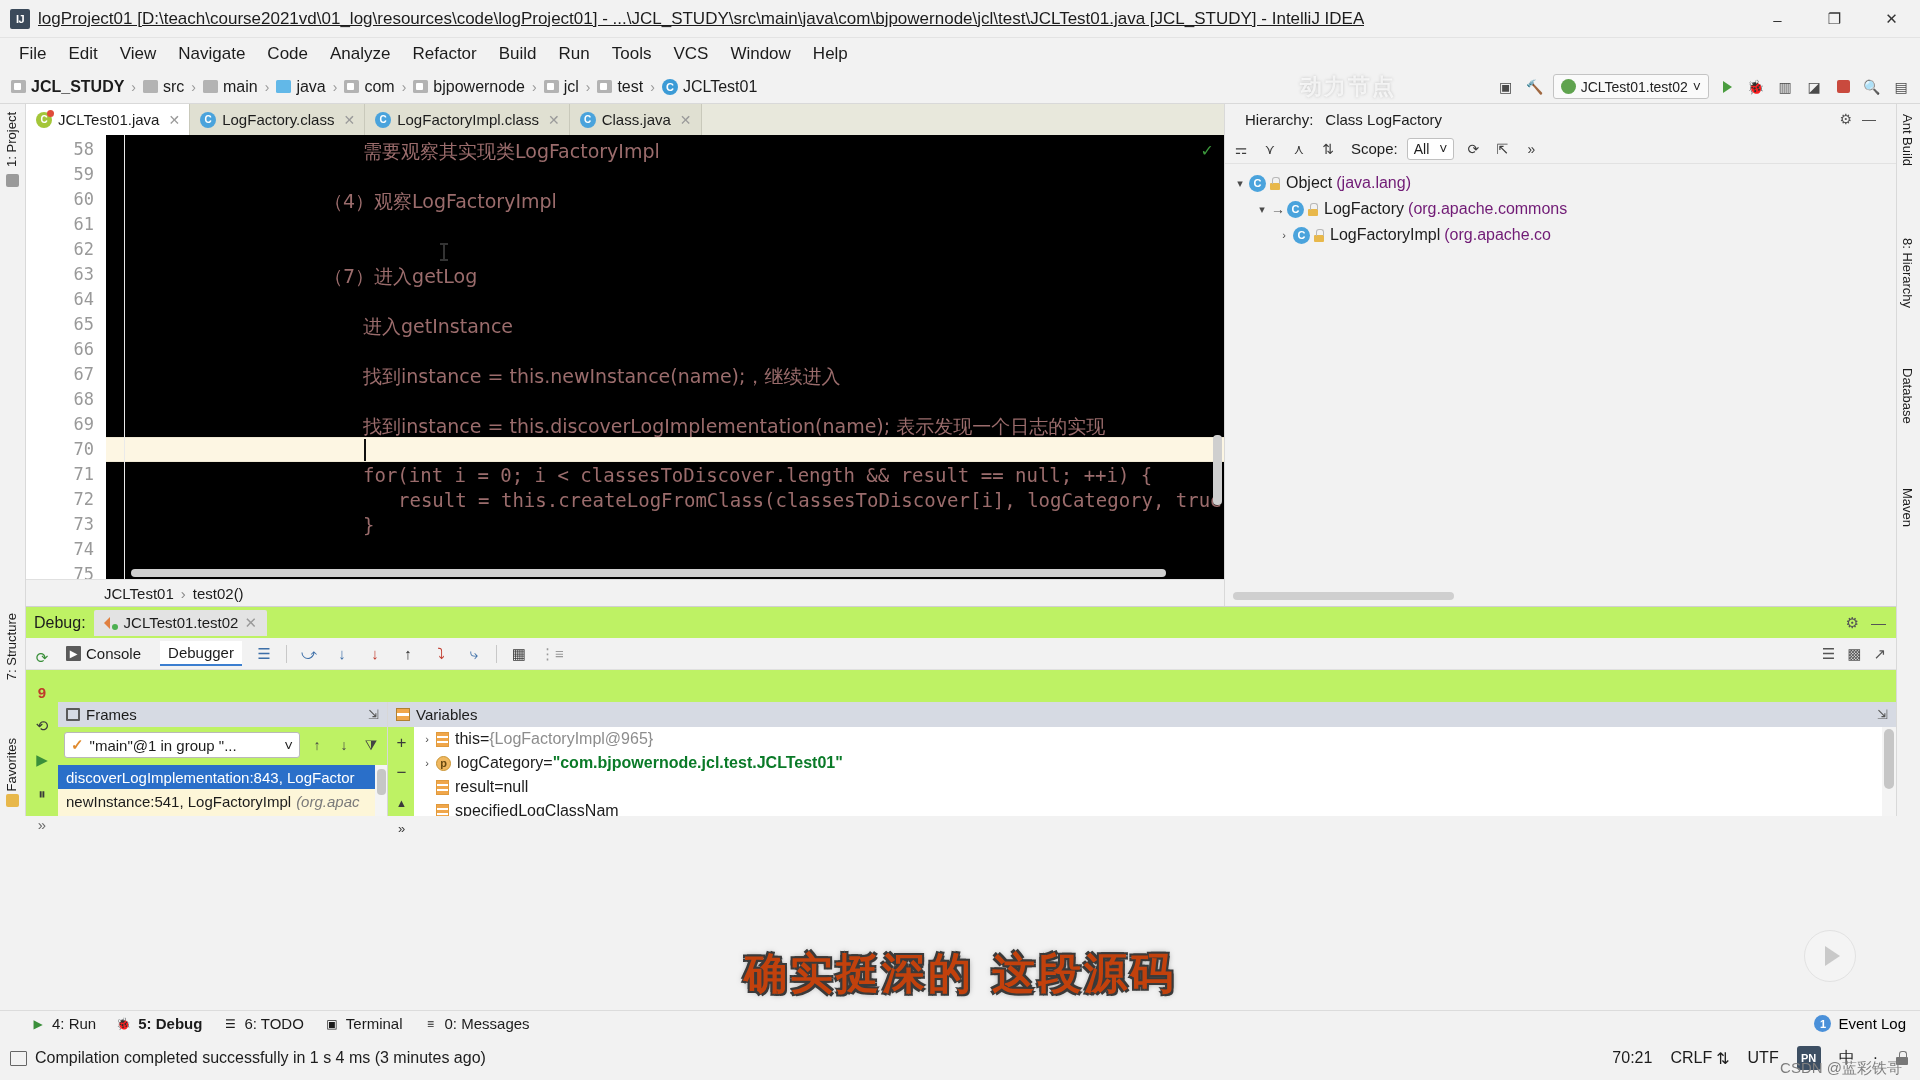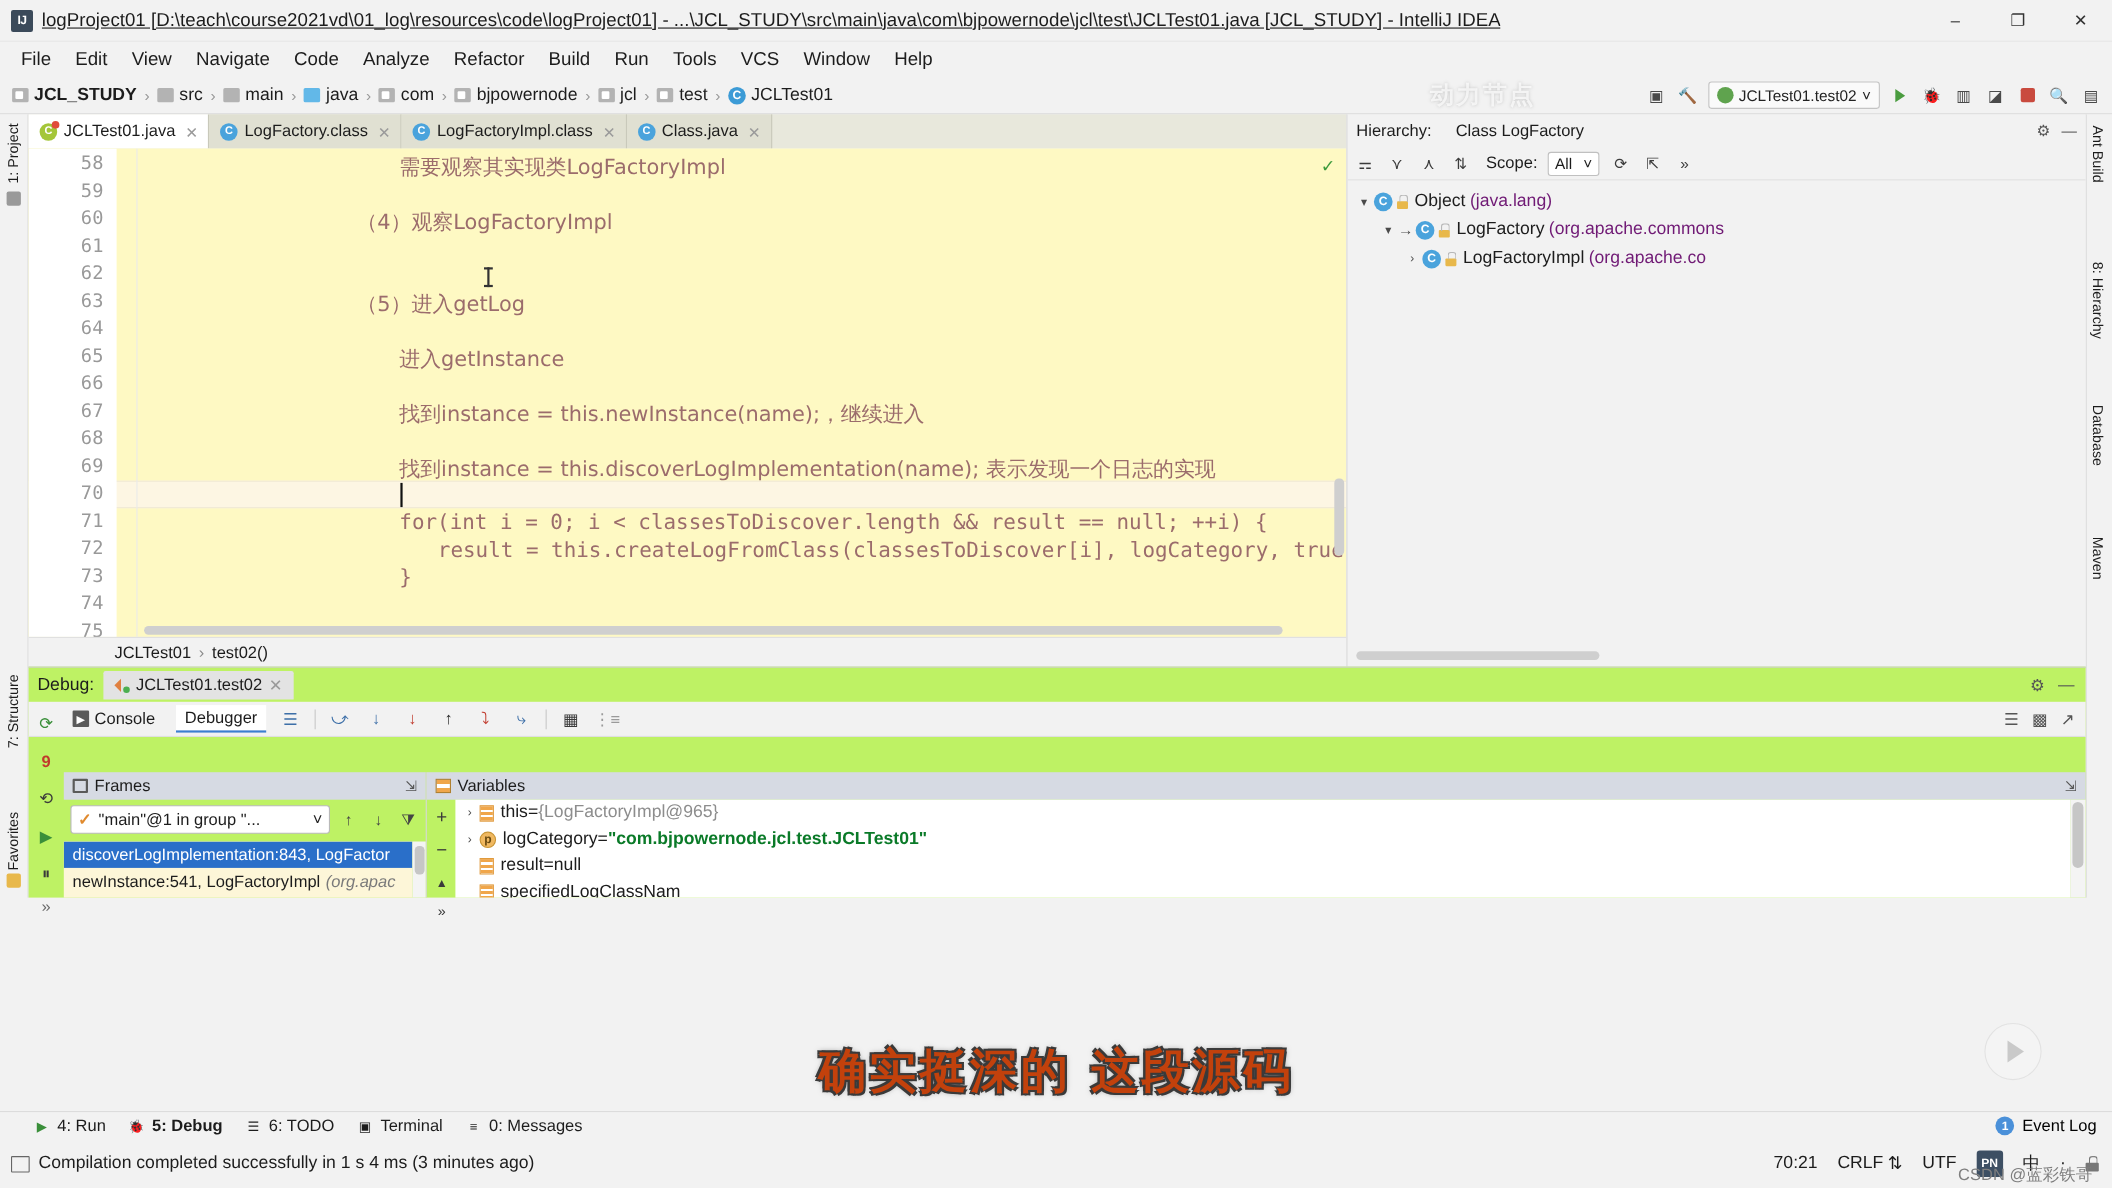--- a/index.html
+++ b/index.html
@@ -126,21 +126,21 @@
   .etab .jico.java { background:#a4c639; }
   .etab .jico.java::after{
     content:""; position:absolute; right:-2px; top:-2px; width:7px;height:7px;
     background:#e04b3a; border-radius:50%;
   }
   .etab .xc { color:#9a9a9a; font-size:14px; margin-left:3px; }
 
   
   .editor {
     position: absolute; top: 135px; left: 26px; width: 1198px; height: 444px;
-    background: #fef9c3; overflow: hidden;
+    background: #000000; overflow: hidden;
   }
   .gutter {
     position: absolute; top:0; left:0; width: 80px; height: 100%;
     background: #ffffff; border-right: none;
   }
   .gutter-line {
     position: absolute; right: 12px; font-size: 17px; color: #999999;
     font-family: "DejaVu Sans Mono", monospace; text-align: right;
   }
   .gutter-sep { position:absolute; top:0; left:98px; width:1px; height:100%; background:#eaeaea;}
@@ -181,22 +181,22 @@
     border-top: 1px solid #e0e0e0;
   }
   .ebreadcrumb .sep { color: #8a8a8a; }
 
   
   .hierarchy {
     position: absolute; top: 104px; left: 1224px; width: 672px; height: 502px;
     background: #f2f2f2; border-left: 1px solid #d9d9d9;
   }
   .hier-head {
-    height: 30px; display: flex; align-items: center; padding: 0 8px;
-    font-size: 15px; color: #1c1c1c; gap: 22px;
+    height: 30px; display: flex; align-items: center; padding: 0 20px;
+    font-size: 15px; color: #1c1c1c; gap: 12px;
   }
   .hier-head .right { margin-left: auto; display: flex; gap: 10px; color: #555; font-size: 14px;}
   .hier-toolbar {
     height: 30px; display: flex; align-items: center; padding: 0 6px; gap: 9px;
     font-size: 14px; color: #3c3c3c; border-bottom: 1px solid #e2e2e2;
   }
   .hier-btn { width: 20px; height: 20px; display:flex;align-items:center;justify-content:center; }
   .scope-label { font-size: 15px; color: #1c1c1c; margin-left: 4px;}
   .scope-sel {
     border: 1px solid #c0c0c0; border-radius: 3px; background: #fff;
@@ -561,21 +561,21 @@
       <div class="gutter-line" style="top:354px;">72</div>
       <div class="gutter-line" style="top:379px;">73</div>
       <div class="gutter-line" style="top:404px;">74</div>
       <div class="gutter-line" style="top:429px;">75</div>
     </div>
     <div class="gutter-sep"></div>
 
     <div class="code-area">
       <div class="cline cmt-zh" style="top:4px;  left:235px;">需要观察其实现类LogFactoryImpl</div>
       <div class="cline cmt-zh" style="top:54px; left:196px;">（4）观察LogFactoryImpl</div>
-      <div class="cline cmt-zh" style="top:129px;left:196px;">（5）进入getLog</div>
+      <div class="cline cmt-zh" style="top:129px;left:196px;">（7）进入getLog</div>
       <div class="cline cmt-zh" style="top:179px;left:235px;">进入getInstance</div>
       <div class="cline cmt-zh" style="top:229px;left:235px;">找到instance = this.newInstance(name);，继续进入</div>
       <div class="cline cmt-zh" style="top:279px;left:235px;">找到instance = this.discoverLogImplementation(name); 表示发现一个日志的实现</div>
       <div class="cline cmt" style="top:329px;left:235px;">for(int i = 0; i &lt; classesToDiscover.length &amp;&amp; result == null; ++i) {</div>
       <div class="cline cmt" style="top:354px;left:270px;">result = this.createLogFromClass(classesToDiscover[i], logCategory, true);</div>
       <div class="cline cmt" style="top:379px;left:235px;">}</div>
       <div class="caret" style="top:304px;left:236px;"></div>
       <div class="mouse-caret" style="top:108px;left:315px;"></div>
     </div>
 

